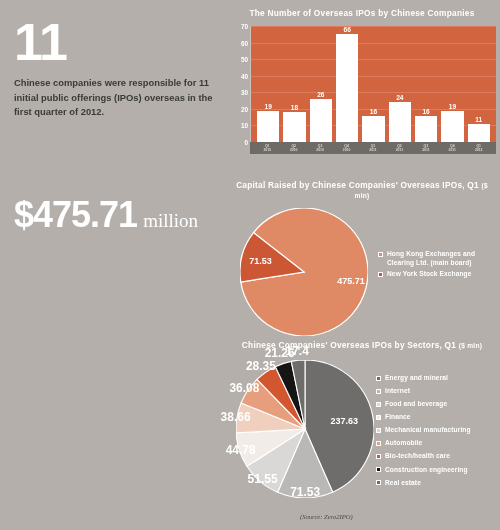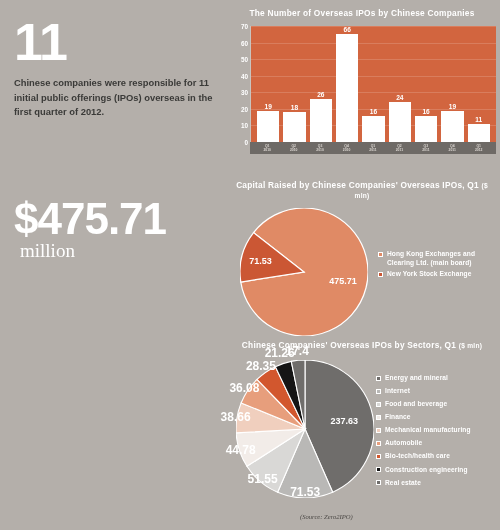--- a/index.html
+++ b/index.html
@@ -15,21 +15,21 @@
   .left-col { position: absolute; left: 0; top: 0; width: 225px; height: 530px; }
 
   .stat-block { position: absolute; left: 14px; }
   .stat-huge {
     color: #ffffff;
     font-weight: bold;
     line-height: 0.95;
     letter-spacing: -1px;
   }
   .stat-11 { font-size: 52px; }
-  .stat-money { font-size: 44px; display: inline-block; vertical-align: baseline; }
+  .stat-money { font-size: 36px; display: inline-block; vertical-align: baseline; }
   .stat-unit {
     color: #ffffff;
     font-family: "Liberation Serif", serif;
     font-size: 19px;
     display: inline-block;
     margin-left: 6px;
     vertical-align: baseline;
   }
   .stat-body {
     color: #3a3a38;
@@ -277,21 +277,21 @@
 
   <div class="panel" id="pie1-panel">
     <div class="panel-title">
       <span>Capital Raised by Chinese Companies' Overseas IPOs, Q1</span>
       <span class="unit-note">($ mln)</span>
     </div>
     <div class="pie-row">
       <div class="pie-holder" id="pie1-holder"><svg width="128" height="128" viewBox="0 0 128 128">
             <path d="M 64 64 L 13.567311769169798 24.597665579157862 A 64 64 0 1 1 0.7977214747008503 74.07333059174123 Z" fill="#e08a65" stroke="#ffffff" stroke-width="1.2"></path>
             <path d="M 64 64 L 0.7977214747008503 74.07333059174123 A 64 64 0 0 1 13.567311769169777 24.597665579157898 Z" fill="#cb5734" stroke="#ffffff" stroke-width="1.2"></path>
-          </svg><div class="pie-label" style="left: 103px; top: 72.7968px; text-align: center;">475.71</div><div class="pie-label" style="left: 20.6215px; top: 52.8041px;">71.53</div></div>
+          </svg><div class="pie-label" style="left: 111px; top: 72.7968px; text-align: center;">475.71</div><div class="pie-label" style="left: 20.6215px; top: 52.8041px;">71.53</div></div>
       <div class="legend" id="pie1-legend">
           <div class="legend-item">
             <span class="legend-swatch" style="background: rgb(224, 138, 101);"></span>
             <span class="legend-text" style="width: 104px;">Hong Kong Exchanges and Clearing Ltd. (main board)</span>
           </div>
           <div class="legend-item">
             <span class="legend-swatch" style="background: rgb(203, 87, 52);"></span>
             <span class="legend-text" style="width: 104px;">New York Stock Exchange</span>
           </div>
         </div>

